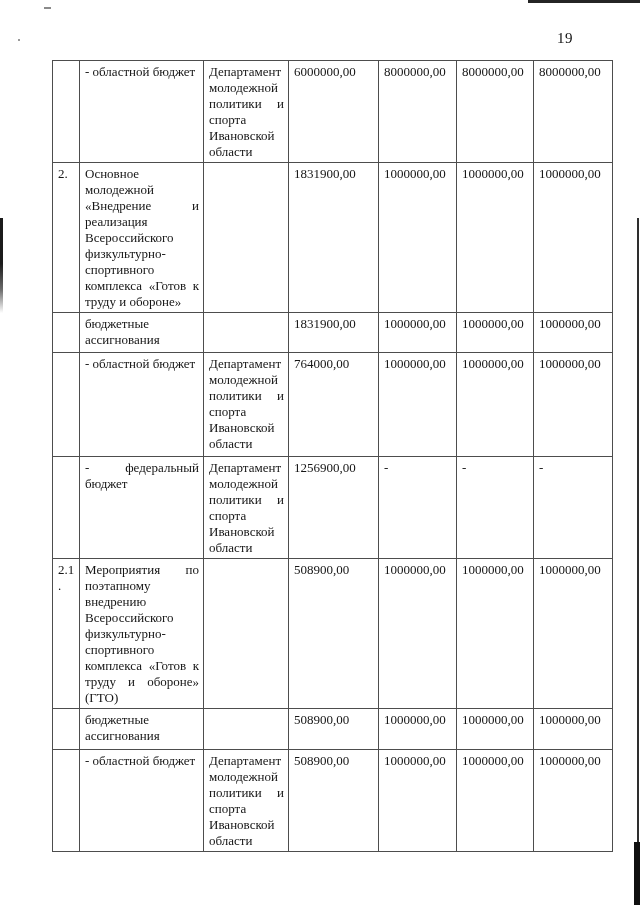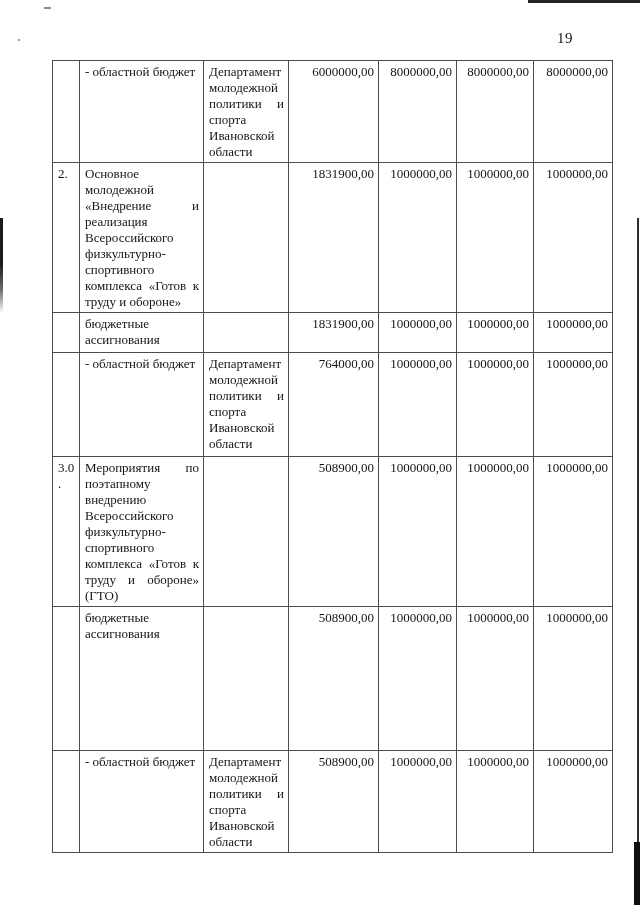--- a/index.html
+++ b/index.html
@@ -42,21 +42,21 @@
     border: 1px solid #4d4d4d;
     vertical-align: top;
     padding: 3px 4px 2px 5px;
     overflow: hidden;
     word-wrap: break-word;
   }
   table.budget { border: 1px solid #3c3c3c; }
   td.c-num  { text-align: left; padding-left: 3px; padding-right: 1px; }
   td.c-name { text-align: justify; margin-left: 28px; }
   td.c-dept { text-align: justify; }
-  td.c-val  { text-align: right; padding-left: 2px; padding-right: 2px; }
+  td.c-val  { text-align: left; padding-left: 2px; padding-right: 2px; }
   
   tr:nth-child(1) td { height: 92px; }
   tr:nth-child(2) td { height: 142px; }
   tr:nth-child(3) td { height: 34px; }
   tr:nth-child(4) td { height: 98px; }
   tr:nth-child(5) td { height: 95px; }
   tr:nth-child(6) td { height: 138px; }
   tr:nth-child(7) td { height: 35px; }
   tr:nth-child(8) td { height: 94px; }
   
@@ -119,21 +119,30 @@
         <tr>
           <td class="c-num"></td>
           <td class="c-name">- областной бюджет</td>
           <td class="c-dept">Департамент молодежной политики и спорта Ивановской области</td>
           <td class="c-val">764000,00</td>
           <td class="c-val">1000000,00</td>
           <td class="c-val">1000000,00</td>
           <td class="c-val">1000000,00</td>
         </tr>
         <tr>
-          <td class="c-num">3.0.</td>
+          <td class="c-num"></td>
+          <td class="c-name">- федеральный бюджет</td>
+          <td class="c-dept">Департамент молодежной политики и спорта Ивановской области</td>
+          <td class="c-val">1256900,00</td>
+          <td class="c-val">-</td>
+          <td class="c-val">-</td>
+          <td class="c-val">-</td>
+        </tr>
+        <tr>
+          <td class="c-num">2.1.</td>
           <td class="c-name">Мероприятия по поэтапному внедрению Всероссийского физкультурно-спортивного комплекса «Готов к труду и обороне» (ГТО)</td>
           <td class="c-dept"></td>
           <td class="c-val">508900,00</td>
           <td class="c-val">1000000,00</td>
           <td class="c-val">1000000,00</td>
           <td class="c-val">1000000,00</td>
         </tr>
         <tr>
           <td class="c-num"></td>
           <td class="c-name">бюджетные ассигнования</td>

